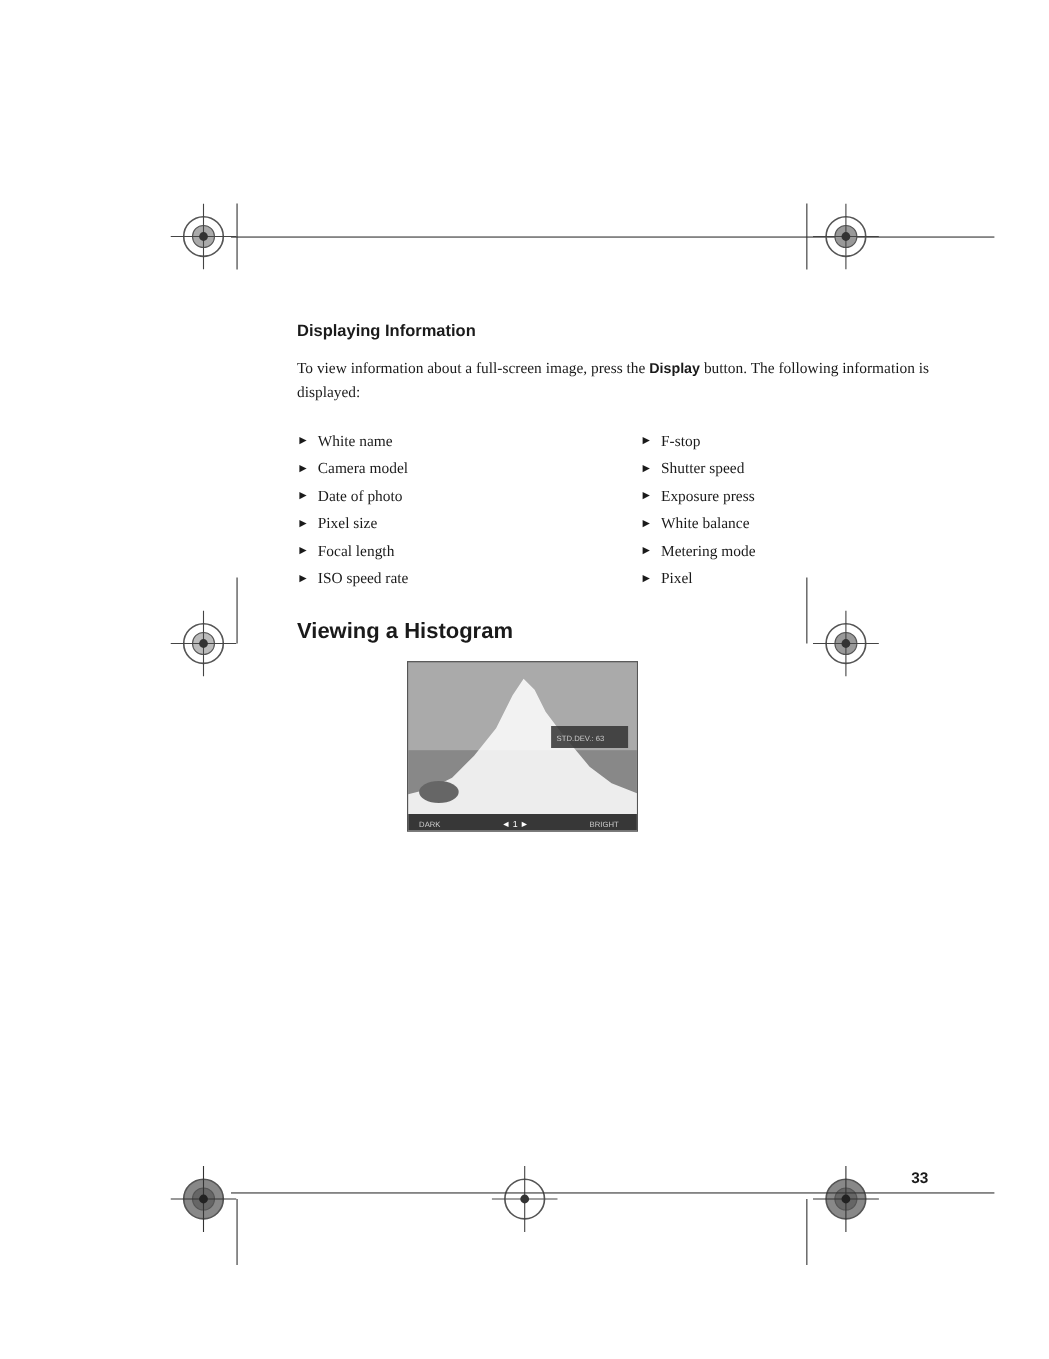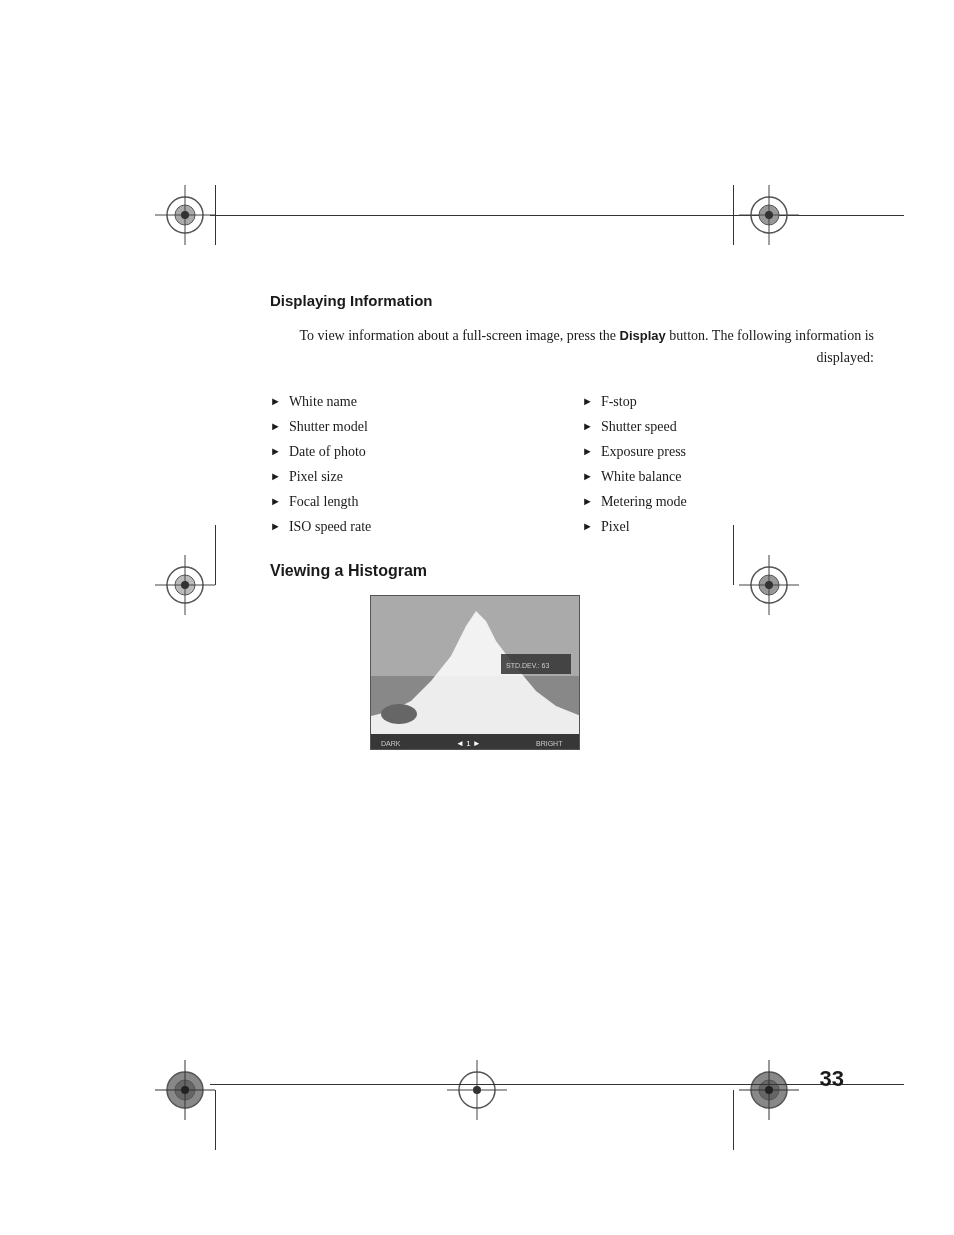--- a/index.html
+++ b/index.html
@@ -57,21 +57,20 @@
       font-weight: bold;
       font-size: 15px;
       margin-bottom: 12px;
       font-family: Arial, Helvetica, sans-serif;
     }
 
     .intro-text {
       margin-bottom: 20px;
       font-size: 14px;
       line-height: 1.6;
-      text-align: right;
     }
 
     .intro-text .keyword {
       font-family: Arial, Helvetica, sans-serif;
       font-weight: bold;
       font-size: 13px;
     }
 
     .bullet-table {
       display: grid;
@@ -93,21 +92,21 @@
       flex-shrink: 0;
       color: #1a1a1a;
     }
 
     .bullet-text {
       font-size: 14px;
     }
 
     .section2-title {
       font-weight: bold;
-      font-size: 16px;
+      font-size: 20px;
       margin-bottom: 12px;
       font-family: Arial, Helvetica, sans-serif;
       margin-top: 10px;
     }
 
     .section2-text {
       font-size: 14px;
       line-height: 1.6;
       margin-bottom: 18px;
     }
@@ -124,23 +123,23 @@
     .histogram-container {
       display: flex;
       justify-content: flex-start;
       margin-top: 5px;
       margin-left: 100px;
     }
 
     
     .page-number {
       position: absolute;
-      bottom: 143px;
+      bottom: 157px;
       right: 110px;
-      font-size: 22px;
+      font-size: 14px;
       font-weight: bold;
       font-family: Arial, Helvetica, sans-serif;
     }
 
     
     .line-top {
       position: absolute;
       top: 215px;
       left: 210px;
       right: 50px;
@@ -310,21 +309,21 @@
 
       <div class="bullet-table">
 
         <div>
           <div class="bullet-row">
             <span class="bullet-arrow">►</span>
             <span class="bullet-text">White name</span>
           </div>
           <div class="bullet-row">
             <span class="bullet-arrow">►</span>
-            <span class="bullet-text">Shutter model</span>
+            <span class="bullet-text">Camera model</span>
           </div>
           <div class="bullet-row">
             <span class="bullet-arrow">►</span>
             <span class="bullet-text">Date of photo</span>
           </div>
           <div class="bullet-row">
             <span class="bullet-arrow">►</span>
             <span class="bullet-text">Pixel size</span>
           </div>
           <div class="bullet-row">

